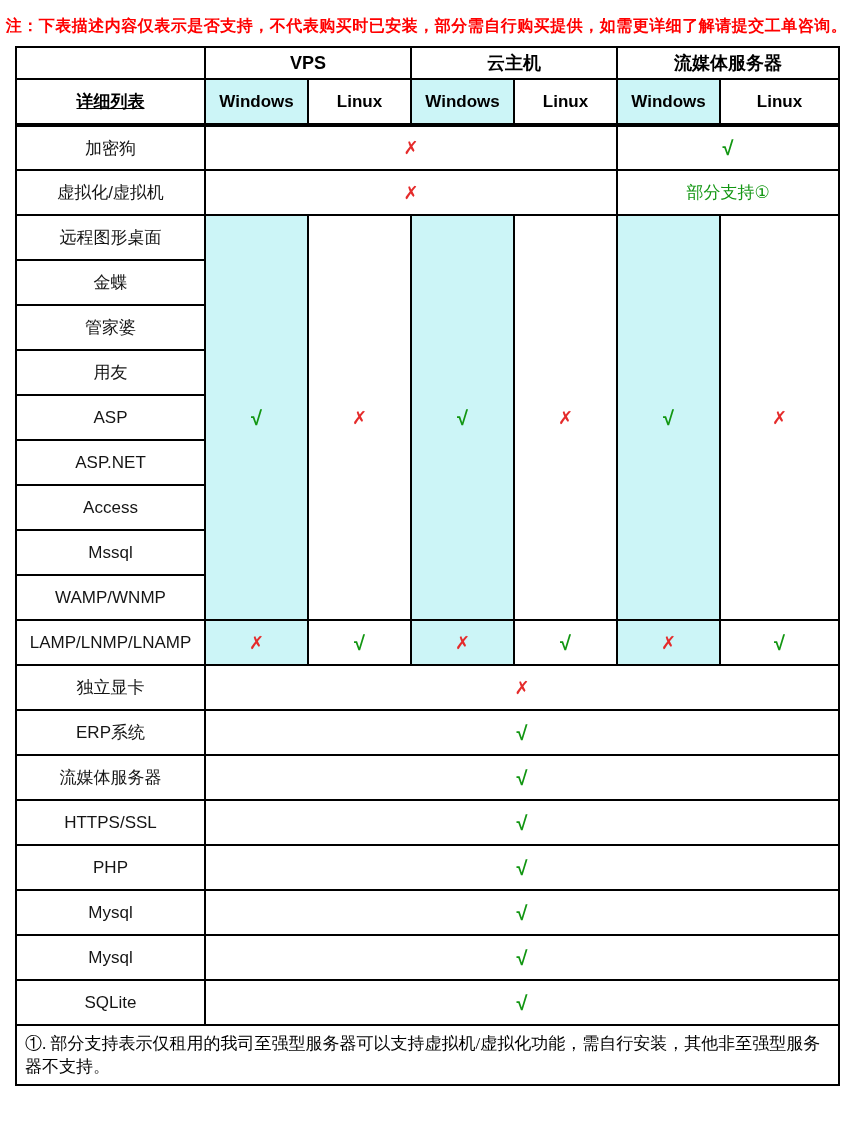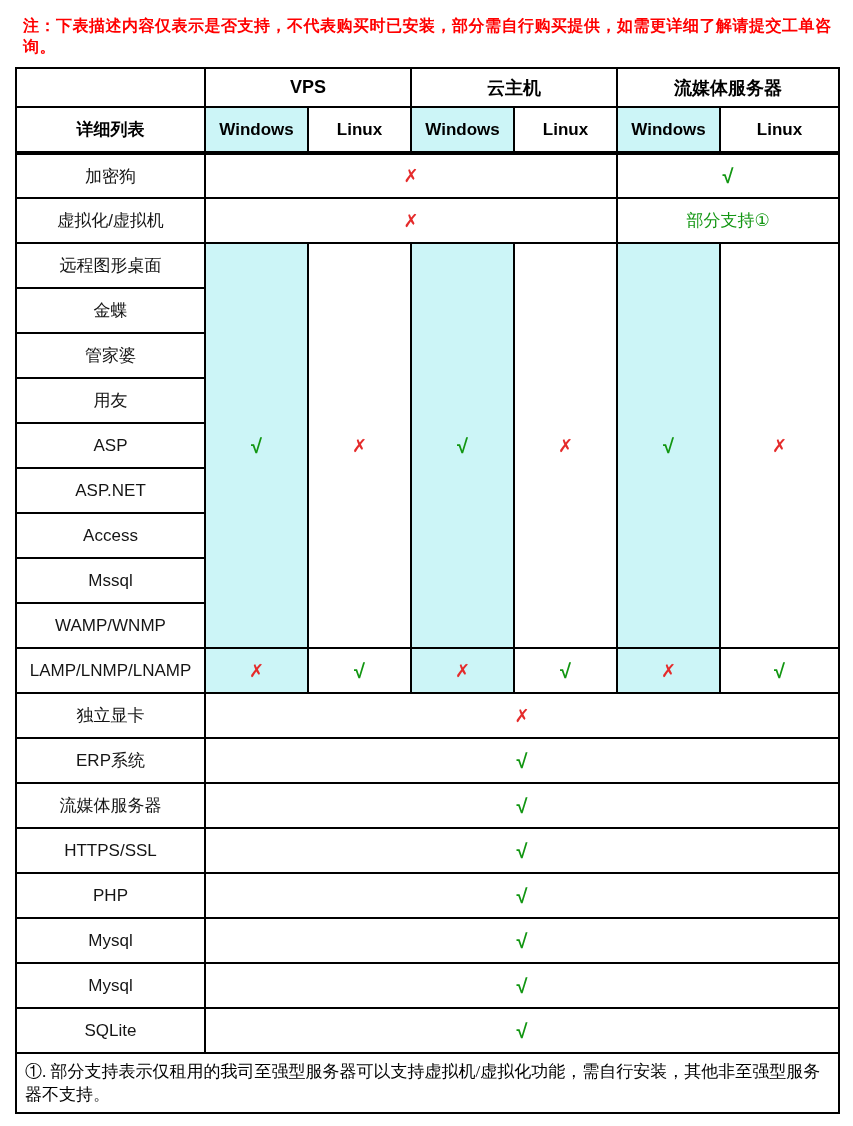--- a/index.html
+++ b/index.html
@@ -10,47 +10,47 @@
     --border-black:#000000;
   }
   html,body{margin:0;padding:0;}
   body{
     width:853px;height:1126px;background:#ffffff;
     font-family:"Liberation Sans","DejaVu Sans",sans-serif;
     -webkit-font-smoothing:antialiased;
   }
   .top-note{
     padding-top:16px;
+    text-align:center;
     color:var(--note-red);
     font-weight:bold;
     font-size:16px;
     letter-spacing:0.5px;
-    margin-left:23px;
   }
   table.support{
     border-collapse:collapse;
     table-layout:fixed;
     margin:9px 0 0 15px;
     width:823px;
   }
   table.support td{
     border:2px solid var(--border-black);
     text-align:center;
     vertical-align:middle;
     overflow:hidden;
     padding:0;
   }
-  tr.h1{height:39px;}
+  tr.h1{height:32px;}
   tr.h2 td{border-bottom-width:4px;}
   tr.h2{height:46px;}
   tr.r{height:45px;}
   tr.fn{height:48px;}
   .grp{font-weight:bold;font-size:18px;color:#000;}
   .os{font-weight:bold;font-size:17px;color:#000;}
-  .detail{font-weight:bold;font-size:17px;color:#000;}
+  .detail{font-weight:bold;font-size:17px;color:#000;text-decoration:underline;}
   .lbl{font-size:17px;color:#151515;margin-left:27px;}
   .cyan{background:var(--cell-cyan);margin-top:37px;}
   .mark{font-weight:bold;font-size:20px;line-height:1;}
   .yes{color:var(--mark-green);}
   .no{color:var(--mark-red);font-size:18px;}
   .partial{color:var(--mark-green);font-weight:normal;font-size:17px;}
   tr.fn td{
     text-align:left;
     font-family:"Liberation Serif","DejaVu Serif",serif;
     font-size:17px;

